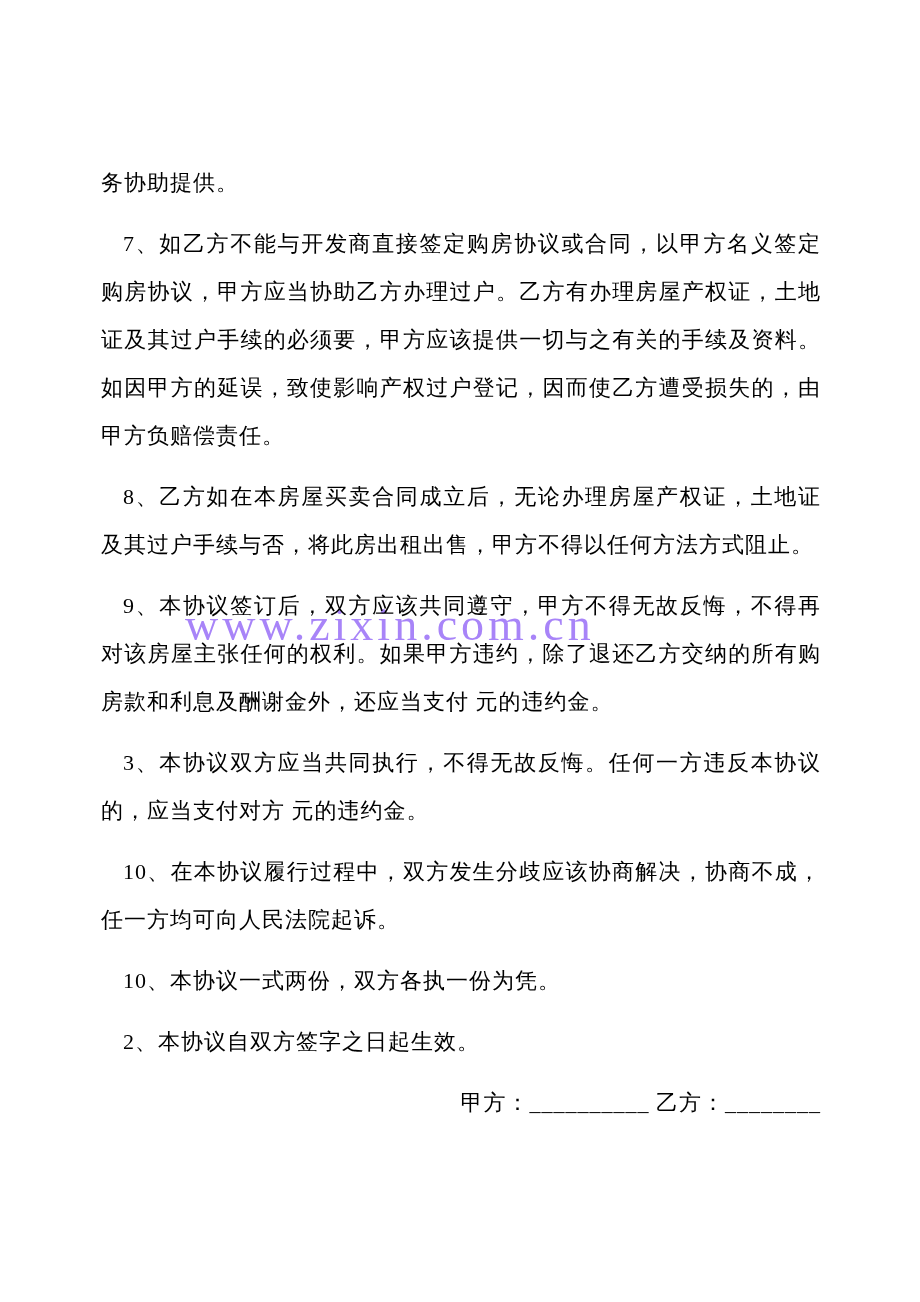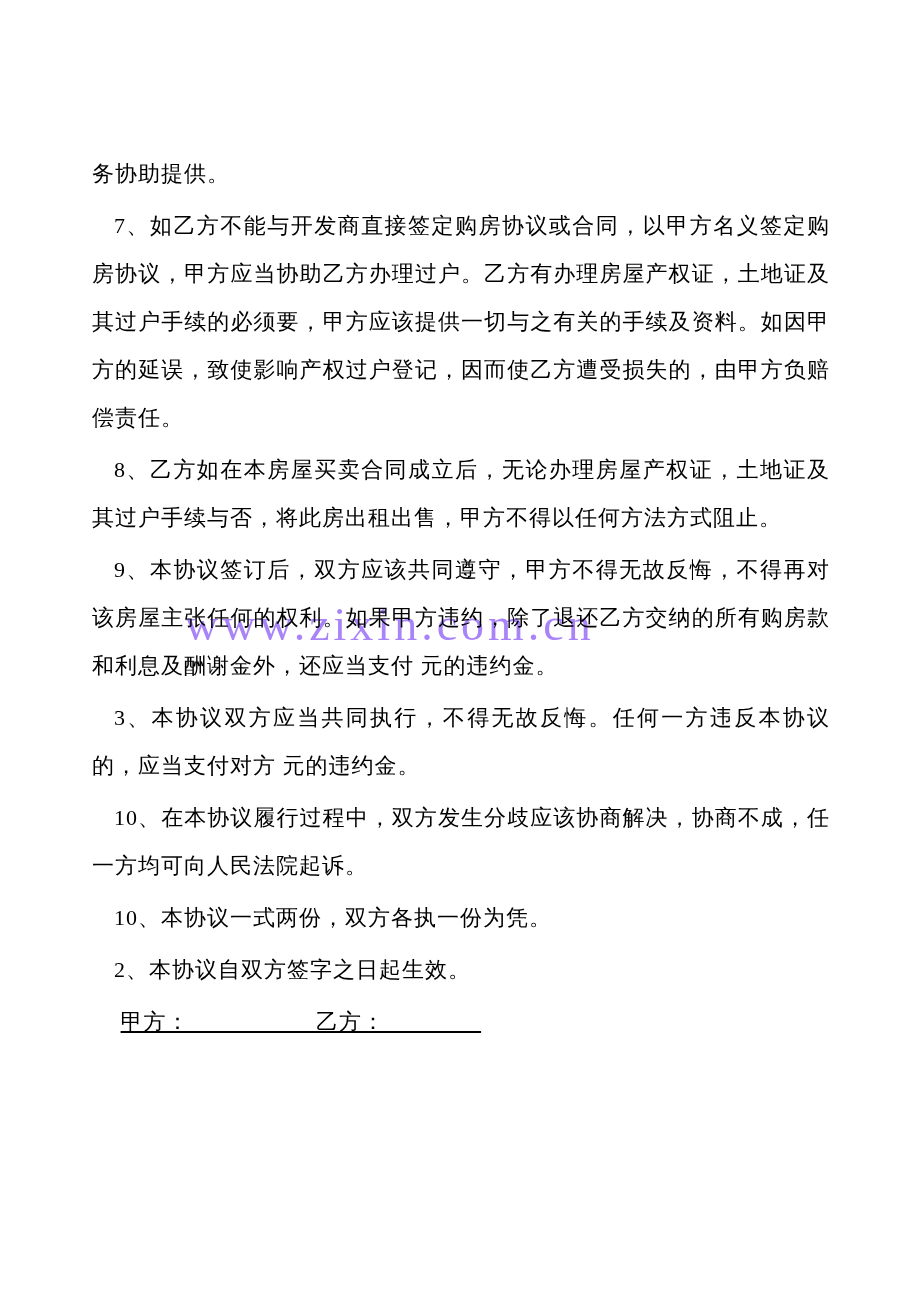--- a/index.html
+++ b/index.html
@@ -30,36 +30,35 @@
     white-space: nowrap;
   }
   .content {
     position: absolute;
     top: 146px;
     left: 88px;
     width: 746px;
     z-index: 1;
   }
   .content p {
-    margin: 4px;
+    margin: 13px;
     font-size: 22px;
     line-height: 48px;
     text-align: justify;
     letter-spacing: 1px;
   }
   .content p.plain {
     text-indent: 0;
   }
   .content p.item {
     text-indent: 1em;
   }
   .content p.sign {
     text-indent: 1.3em;
-    text-align: left;
-    text-decoration: underline;
+    text-align: right;
   }
 </style>
 </head>
 <body>
 
 <div class="page">
   <div class="watermark">www.zixin.com.cn</div>
   <div class="content">
       <p class="plain">务协助提供。</p>
       <p class="item">7、如乙方不能与开发商直接签定购房协议或合同，以甲方名义签定购房协议，甲方应当协助乙方办理过户。乙方有办理房屋产权证，土地证及其过户手续的必须要，甲方应该提供一切与之有关的手续及资料。如因甲方的延误，致使影响产权过户登记，因而使乙方遭受损失的，由甲方负赔偿责任。</p>

